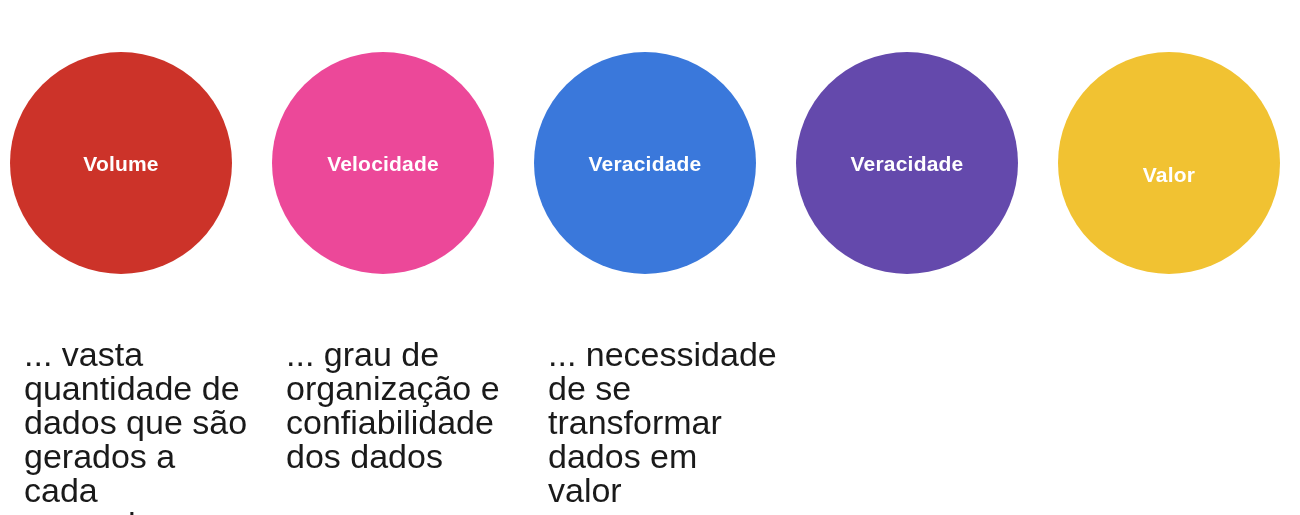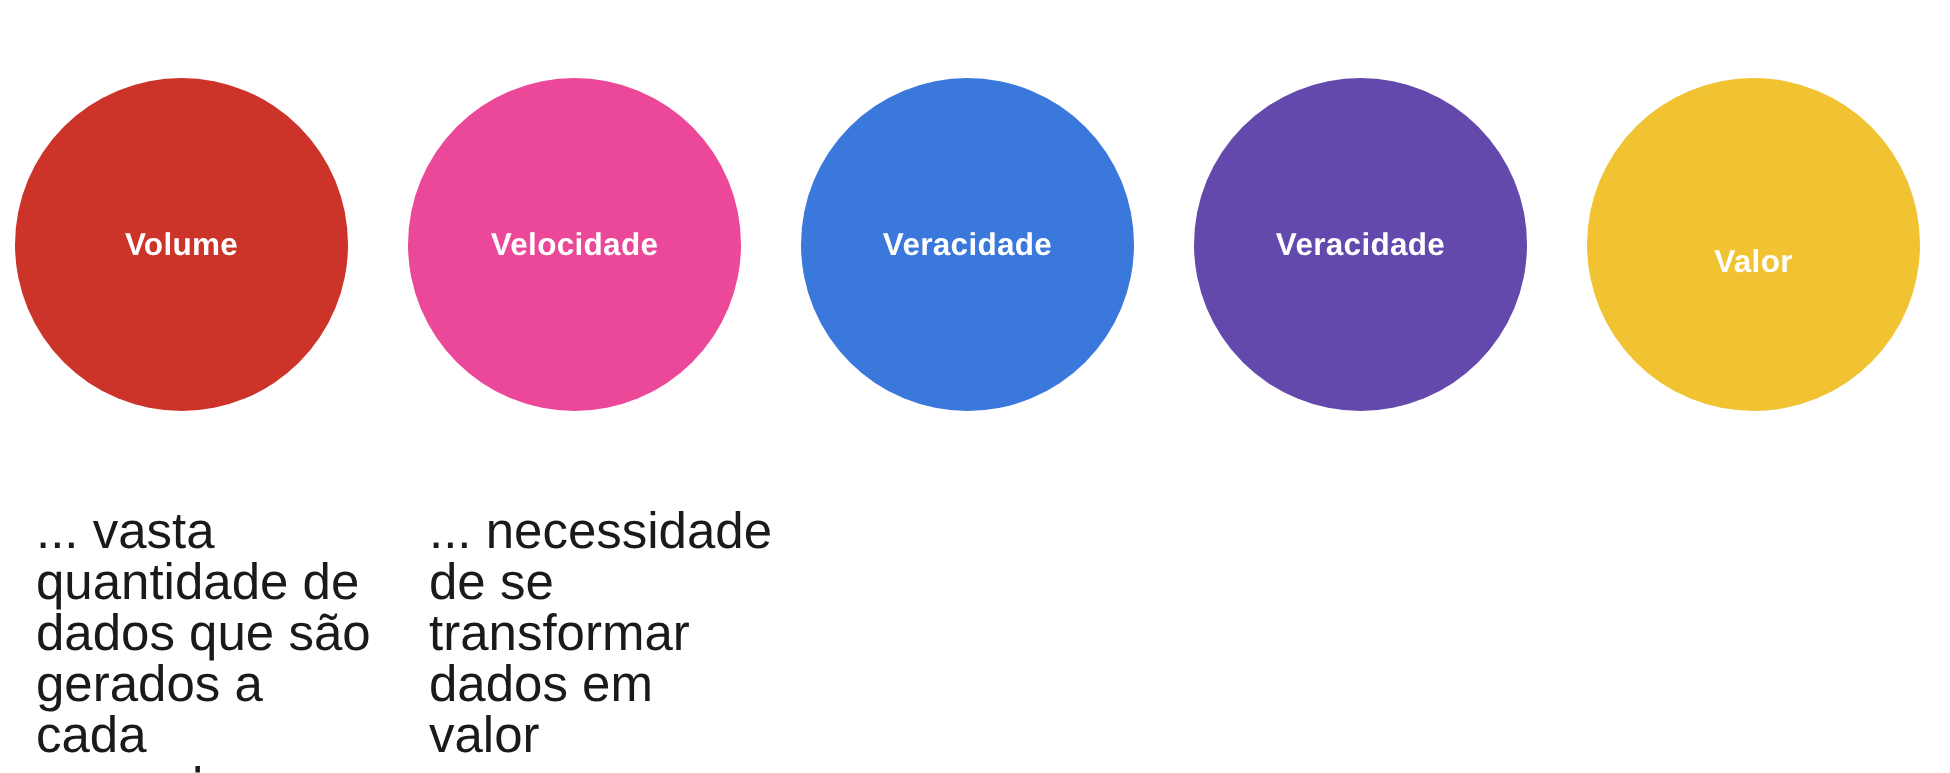--- a/index.html
+++ b/index.html
@@ -113,20 +113,26 @@
     <div class="desc-col">
       <div class="desc-text">... vasta
 quantidade de
 dados que são
 gerados a cada
 segundo</div>
     </div>
 
 
 
+    <div class="desc-col">
+      <div class="desc-text">... grau de
+organização e
+confiabilidade
+dos dados</div>
+    </div>
 
     <div class="desc-col">
       <div class="desc-text">... necessidade
 de se
 transformar
 dados em valor</div>
     </div>
 
   </div>
 

